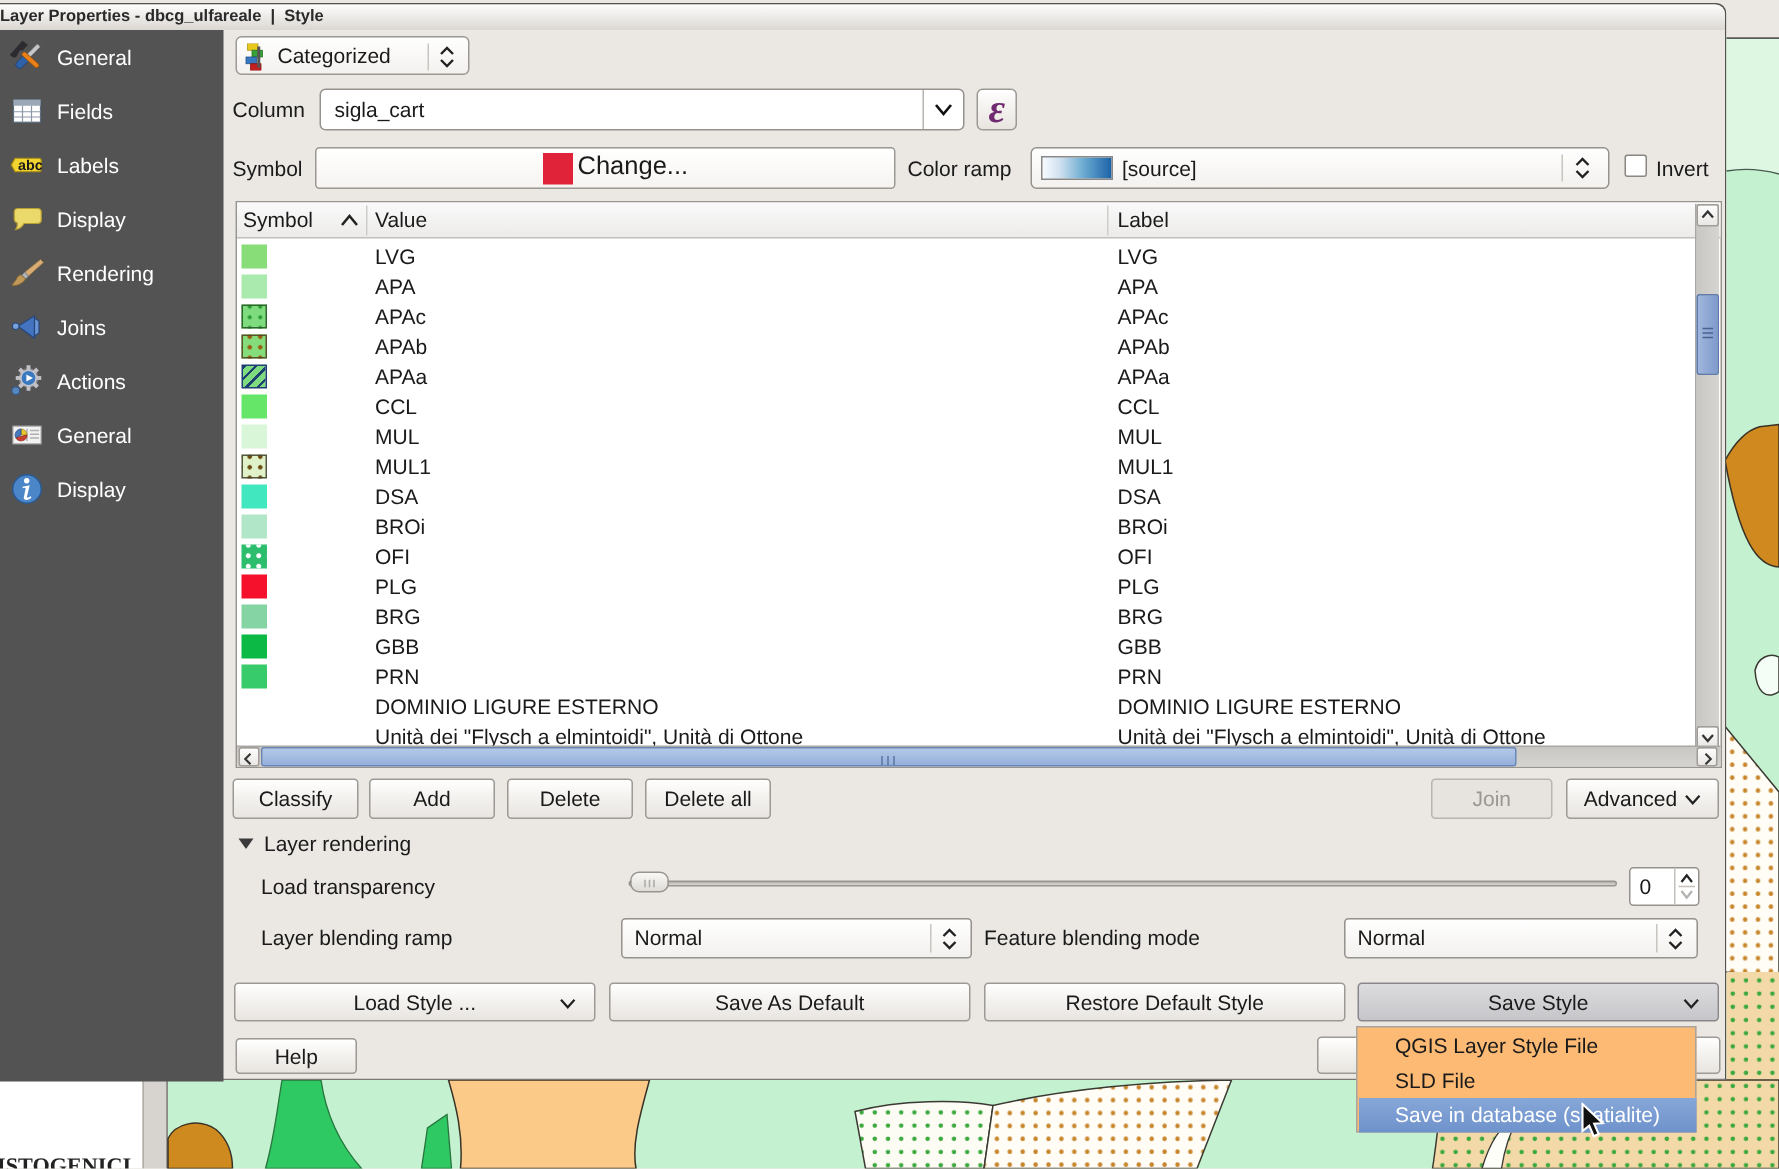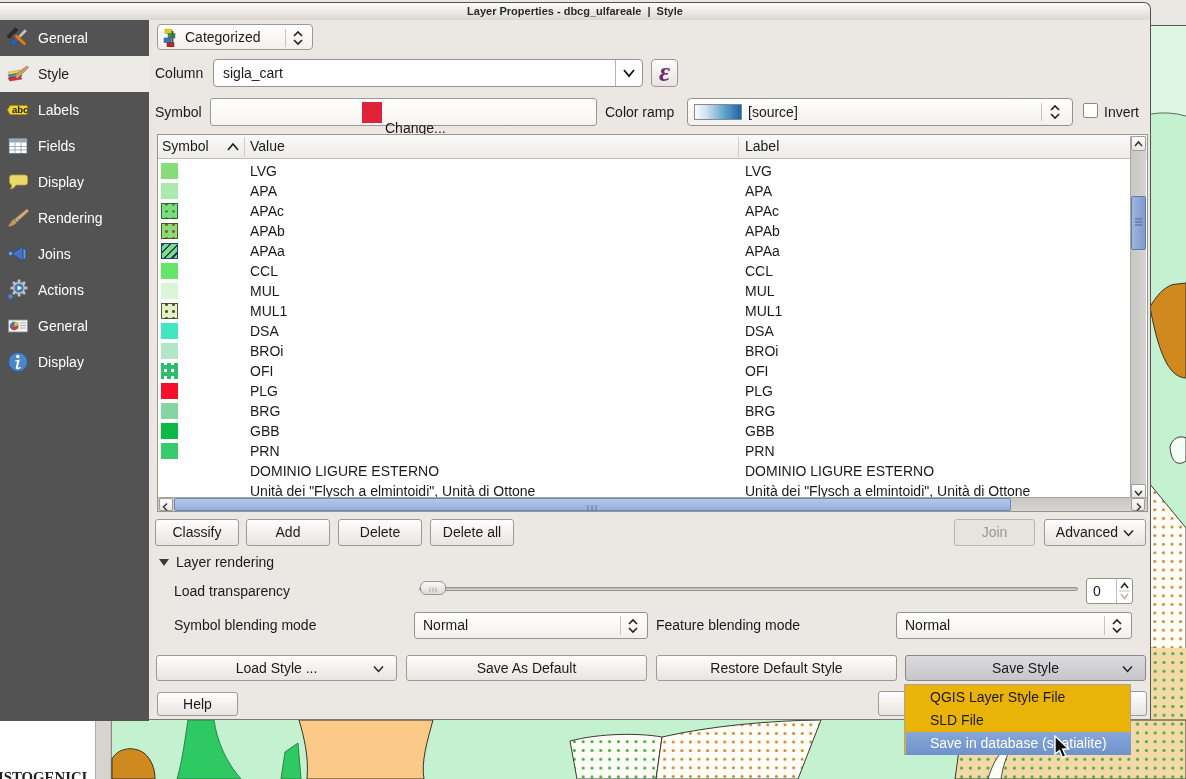--- a/index.html
+++ b/index.html
@@ -1,26 +1,26 @@
 <!DOCTYPE html>
 <html><head><meta charset="utf-8"><style>
 *{margin:0;padding:0;box-sizing:border-box}
 html,body{width:1186px;height:779px;overflow:hidden}
 body{position:relative;background:#ebe8e4;font-family:"Liberation Sans",sans-serif;color:#1a1a1a}
 #bg{position:absolute;left:0;top:0}
 #dlg{position:absolute;left:0;top:2px;width:1151px;height:718px;background:#ebe8e4;border:1px solid #55534f;border-left:none;border-radius:0 7px 0 0;border-bottom-color:#7a7874}
-#title{position:absolute;left:0;top:0;width:100%;height:17px;background:linear-gradient(#fdfdfc,#dbd7d3);border-radius:0 7px 0 0;text-align:center;font-size:11px;font-weight:bold;color:#2a2a2a;line-height:16px}
+#title{position:absolute;left:0;top:0;width:100%;height:17px;background:linear-gradient(#fdfdfc,#dbd7d3);border-radius:0 7px 0 0;font-size:11px;font-weight:bold;color:#2a2a2a;line-height:16px}
 #side{position:absolute;left:0;top:17px;width:149px;height:701px;background:#535353}
 .sitem{position:relative;height:36px;color:#fff;font-size:14px;line-height:36px}
 .sitem.sel{background:#edebe7;color:#1a1a1a}
 .sitem svg{position:absolute;left:6px;top:6px}
 .sitem span{position:absolute;left:38px}
 .btn{position:absolute;background:linear-gradient(#ffffff,#f4f2ef 45%,#e8e5e1);border:1px solid #9d9995;border-radius:3px;font-size:14px;text-align:center;color:#1a1a1a}
 .lbl{position:absolute;font-size:14px;white-space:nowrap}
-#menu{position:absolute;left:904px;top:684px;width:227px;height:71px;background:#eab308;border:1px solid #a8a49e;z-index:30;font-size:14px}
+#menu{position:absolute;left:904px;top:684px;width:227px;height:71px;background:#fdba74;border:1px solid #a8a49e;z-index:30;font-size:14px}
 .mitem{position:absolute;left:1px;width:225px;height:23px;line-height:23px;padding-left:24px}
 #cursor{position:absolute;left:1051px;top:735px;z-index:40}
 </style></head>
 <body>
 <svg id="bg" width="1186" height="779">
 <defs>
 <pattern id="dO" width="8.6" height="8.6" patternUnits="userSpaceOnUse">
         <rect width="8.6" height="8.6" fill="#fffdf6"></rect>
         <circle cx="2.4" cy="2.4" r="1.5" fill="#c8862c"></circle>
       </pattern>
@@ -68,43 +68,34 @@
             <rect x="10.8" y="1" width="2.6" height="10" fill="#c8c8cc" stroke="#888" stroke-width="0.4"></rect>
             <rect x="9.7" y="10.5" width="4.8" height="11" rx="2.2" fill="#2e62a8" stroke="#1c3f70" stroke-width="0.5"></rect>
           </g>
 <g transform="rotate(-48 12 12)">
             <rect x="10.6" y="8" width="3" height="14" rx="1.4" fill="#e87f18" stroke="#9a4f08" stroke-width="0.5"></rect>
             <path d="M5.5,2.5 L18,2.5 L18.5,7 L13.5,7 L12,5.5 L8,6.5 C6,6.8 5,5 5.5,2.5 Z" fill="#2c2c30"></path>
           </g>
 </svg>
         <span>General</span>
       </div>
-<div class="sitem sel">
-        <svg width="24" height="24" viewBox="0 0 24 24">
-<path d="M2,10 L14,8 L16,11 L4,13 Z" fill="#e8d83c" stroke="#b0a020" stroke-width="0.5"></path>
-<path d="M2,13 L14,11 L16,14 L4,16 Z" fill="#5588cc" stroke="#336" stroke-width="0.5"></path>
-<path d="M2,16 L14,14 L16,17 L4,19 Z" fill="#cc3838" stroke="#902020" stroke-width="0.5"></path>
-<path d="M9,13 L17,7 L21,4 L22.5,5.5 L19,9 L12,16 C10.5,17 9.5,15 9,13 Z" fill="#c8a070" stroke="#8a6a42" stroke-width="0.6"></path>
-</svg>
-        <span>Style</span>
-      </div>
-<div class="sitem">
-        <svg width="24" height="24" viewBox="0 0 24 24">
-<path d="M4,7.5 L20,7.5 Q21.5,7.5 21.5,9 L21.5,15 Q21.5,16.5 20,16.5 L4,16.5 L1.5,12 Z" fill="#f2d430" stroke="#a88a10" stroke-width="0.8"></path>
-<text x="6" y="15.4" font-size="9.5" font-weight="bold" fill="#1a1a1a" font-family="Liberation Sans">abc</text>
-</svg>
-        <span>Labels</span>
-      </div>
 <div class="sitem">
         <svg width="24" height="24" viewBox="0 0 24 24">
 <rect x="3" y="4.5" width="18" height="15" fill="#fff" stroke="#5a6a7a" stroke-width="0.8"></rect>
 <rect x="3" y="4.5" width="18" height="4" fill="#9aa8b8"></rect>
 <path d="M3,12.5 L21,12.5 M3,16 L21,16 M9,8.5 L9,19.5 M15,8.5 L15,19.5" stroke="#8a98a8" stroke-width="0.8"></path>
 </svg>
         <span>Fields</span>
+      </div>
+<div class="sitem">
+        <svg width="24" height="24" viewBox="0 0 24 24">
+<path d="M4,7.5 L20,7.5 Q21.5,7.5 21.5,9 L21.5,15 Q21.5,16.5 20,16.5 L4,16.5 L1.5,12 Z" fill="#f2d430" stroke="#a88a10" stroke-width="0.8"></path>
+<text x="6" y="15.4" font-size="9.5" font-weight="bold" fill="#1a1a1a" font-family="Liberation Sans">abc</text>
+</svg>
+        <span>Labels</span>
       </div>
 <div class="sitem">
         <svg width="24" height="24" viewBox="0 0 24 24">
 <path d="M6,5 L19,5 Q21.5,5 21.5,7.5 L21.5,12.5 Q21.5,15 19,15 L10,15 C9,17 7,18.5 4.5,19 C5.5,17.5 5.8,16.3 5.5,14.7 Q3.5,14 3.5,12 L3.5,7.5 Q3.5,5 6,5 Z" fill="#ecd96c" stroke="#b8a030" stroke-width="0.8"></path>
 </svg>
         <span>Display</span>
       </div>
 <div class="sitem">
         <svg width="24" height="24" viewBox="0 0 24 24">
 <path d="M21,3 L23,5 L13,14 L10.5,11.5 Z" fill="#d8ae74" stroke="#9a7442" stroke-width="0.6"></path>
@@ -184,21 +175,21 @@
 <div style="position:absolute;right:26px;top:0;height:26px;border-left:1px solid #b8b4b0"></div>
 <svg width="14" height="26" style="position:absolute;right:6px;top:0">
           <path d="M2,10 L7,16 L12,10" fill="none" stroke="#111" stroke-width="1.8"></path>
         </svg>
 </div>
 <div class="btn" style="left:651px;top:56px;width:27px;height:28px;border-radius:4px"><span style="font-family:'Liberation Serif',serif;font-style:italic;font-weight:bold;font-size:27px;color:#6f2a70;position:relative;top:-1px;line-height:27px">ε</span></div>
 
 <div class="lbl" style="left:155px;top:95px;height:28px;line-height:28px">Symbol</div>
 <div class="btn" style="left:210px;top:95px;width:387px;height:28px;background:linear-gradient(#fff,#f6f4f1)">
 <div style="position:absolute;left:151px;top:3px;width:20px;height:21px;background:#e02339"></div>
-<span style="position:absolute;left:174px;top:21px;font-size:14px">Change...</span>
+<span style="position:absolute;left:174px;top:2px;font-size:17px">Change...</span>
 </div>
 <div class="lbl" style="left:605px;top:95px;height:28px;line-height:28px">Color ramp</div>
 <div style="position:absolute;left:687px;top:95px;width:386px;height:28px;background:linear-gradient(#fff,#f3f1ee);border:1px solid #96928e;border-radius:4px">
 <div style="position:absolute;left:6px;top:5px;width:48px;height:16px;background:linear-gradient(90deg,#f7fbff,#d0e1f0 25%,#6aaad0 60%,#1c62a8);border:1px solid #888"></div>
 <span style="position:absolute;left:60px;top:5px;font-size:14px">[source]</span>
 <div style="position:absolute;right:30px;top:4px;height:18px;border-left:1px solid #c8c4c0"></div>
 <svg width="12" height="16" style="position:absolute;right:11px;top:5px">
           <path d="M2,6 L6,2 L10,6 M2,10 L6,14 L10,10" fill="none" stroke="#222" stroke-width="1.6"></path>
         </svg>
 </div>
@@ -316,21 +307,21 @@
         </svg></div>
 <div style="position:absolute;left:1086px;top:575px;width:47px;height:26px;background:#fff;border:1px solid #96928e;border-radius:3px">
 <span style="position:absolute;left:6px;top:4px;font-size:14px">0</span>
 <div style="position:absolute;right:15px;top:0;height:24px;border-left:1px solid #c4c0bc"></div>
 <svg width="13" height="24" style="position:absolute;right:1px;top:0">
           <path d="M3,9 L6.5,4.5 L10,9" fill="none" stroke="#222" stroke-width="1.5"></path>
           <path d="M3,15 L6.5,19.5 L10,15" fill="none" stroke="#b4b2ae" stroke-width="1.5"></path>
           <path d="M1,12 L12,12" stroke="#c4c0bc" stroke-width="1"></path>
         </svg>
 </div>
-<div class="lbl" style="left:174px;top:609px;height:27px;line-height:27px">Symbol blending mode</div>
+<div class="lbl" style="left:174px;top:609px;height:27px;line-height:27px">Layer blending ramp</div>
 <div style="position:absolute;left:414px;top:609px;width:234px;height:27px;background:linear-gradient(#fff,#f3f1ee);border:1px solid #96928e;border-radius:3px">
 <span style="position:absolute;left:8px;top:4px;font-size:14px">Normal</span>
 <div style="position:absolute;right:26px;top:3px;height:19px;border-left:1px solid #c8c4c0"></div>
 <svg width="12" height="16" style="position:absolute;right:8px;top:5px">
           <path d="M2,6 L6,2 L10,6 M2,10 L6,14 L10,10" fill="none" stroke="#222" stroke-width="1.6"></path>
         </svg>
 </div>
 <div class="lbl" style="left:656px;top:609px;height:27px;line-height:27px">Feature blending mode</div>
 <div style="position:absolute;left:896px;top:609px;width:236px;height:27px;background:linear-gradient(#fff,#f3f1ee);border:1px solid #96928e;border-radius:3px">
 <span style="position:absolute;left:8px;top:4px;font-size:14px">Normal</span>

